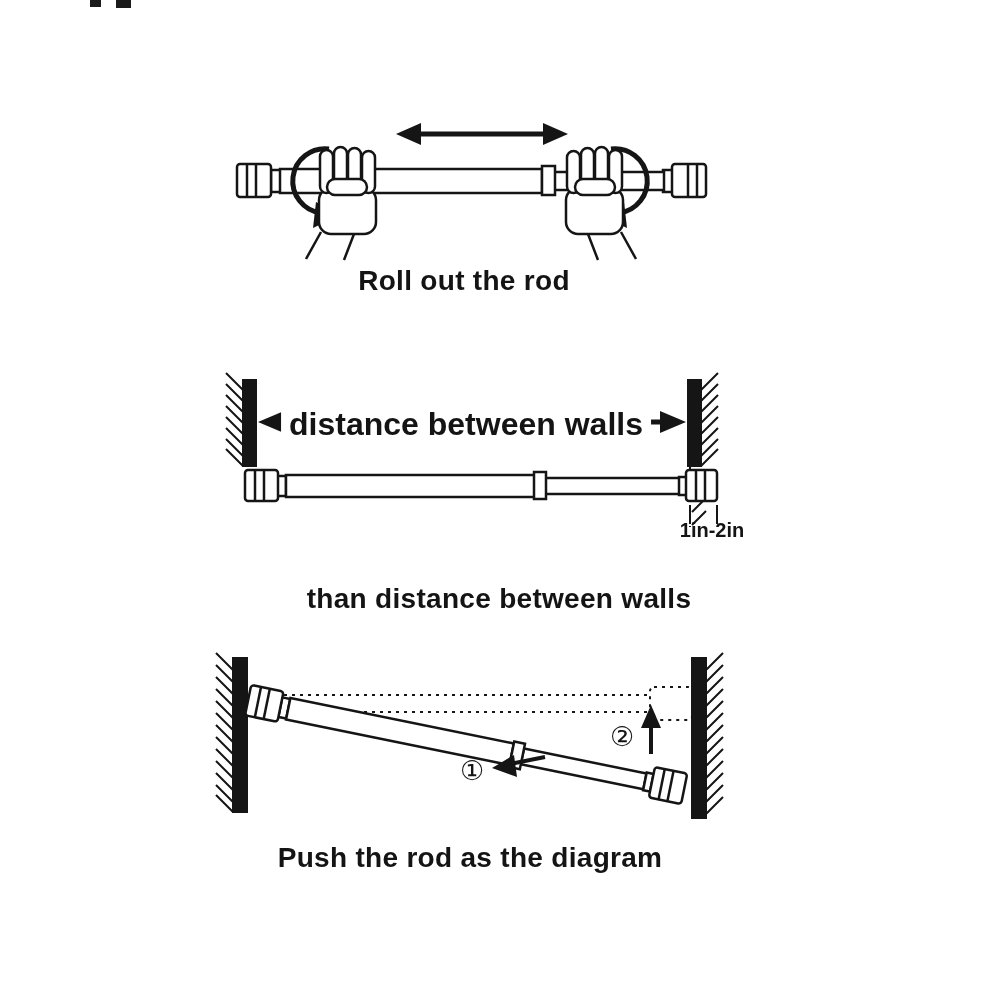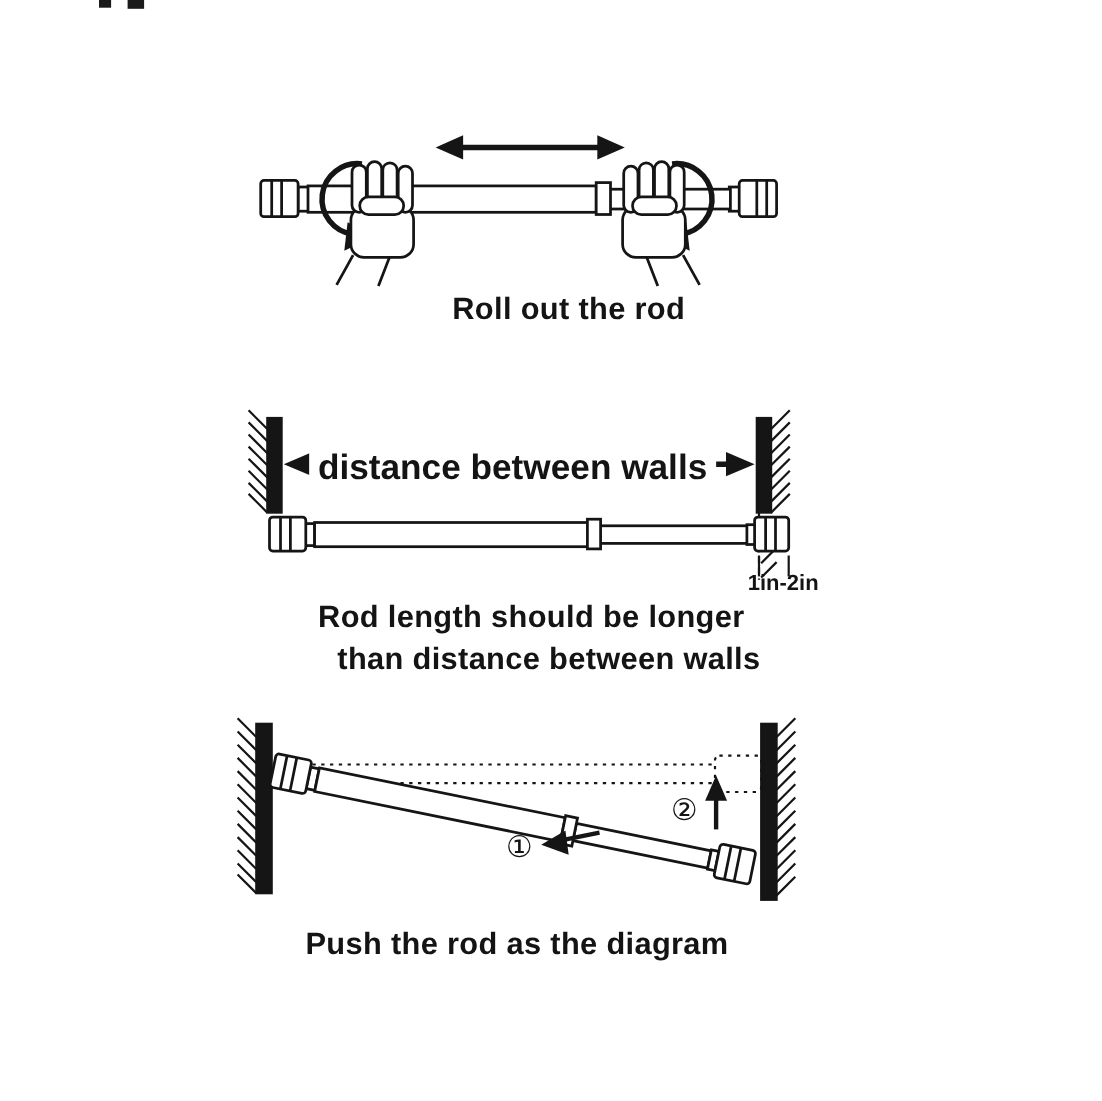--- a/index.html
+++ b/index.html
@@ -180,27 +180,26 @@
         <polygon points="492,768 514,755 517,777" fill="#151515" stroke="none"></polygon>
       </g>
 
       <g>
         <line x1="651" y1="754" x2="651" y2="717" stroke-width="4"></line>
         <polygon points="651,705 641,728 661,728" fill="#151515" stroke="none"></polygon>
       </g>
     </g>
   </svg>
 
-  <div class="caption" style="left:517px; top:265px">Roll out the rod</div>
+  <div class="caption" style="left:464px; top:265px">Roll out the rod</div>
 
   <div class="small-label on-line" style="left:466px; top:406px">distance between walls</div>
 
   <div class="small-label" style="left:712px; top:519px; font-size:20px">1in-2in</div>
 
-  <div class="caption" style="left:483px; top:545px">Rod length should be longer</div>
 
   <div class="caption" style="left:499px; top:583px">than distance between walls</div>
 
   <span class="circled" style="left:472px; top:755px">①</span>
 
   <span class="circled" style="left:622px; top:721px">②</span>
 
   <div class="caption" style="left:470px; top:842px">Push the rod as the diagram</div>
 
 </div>

